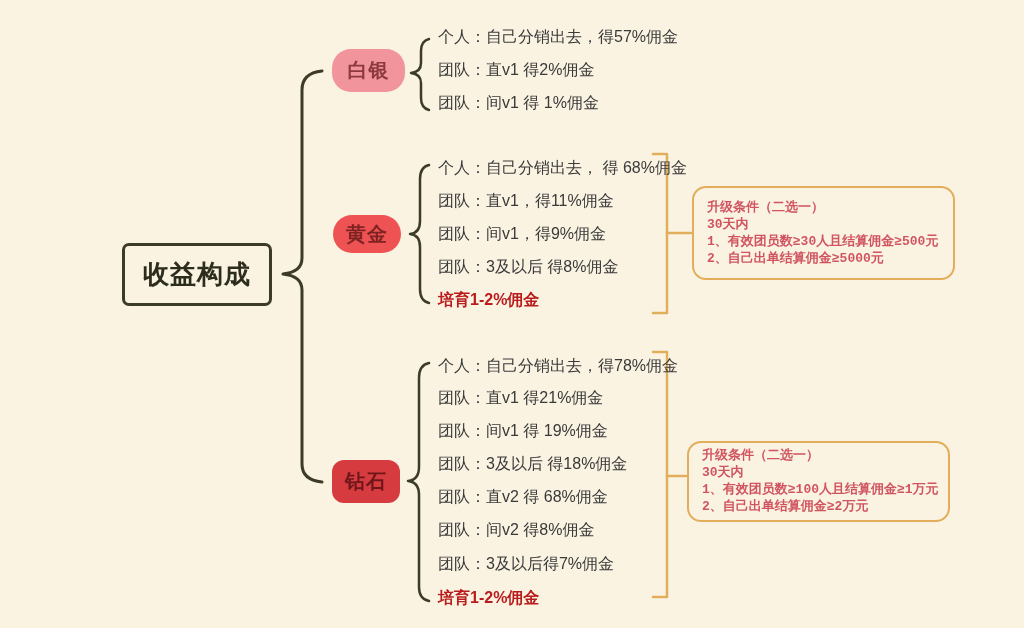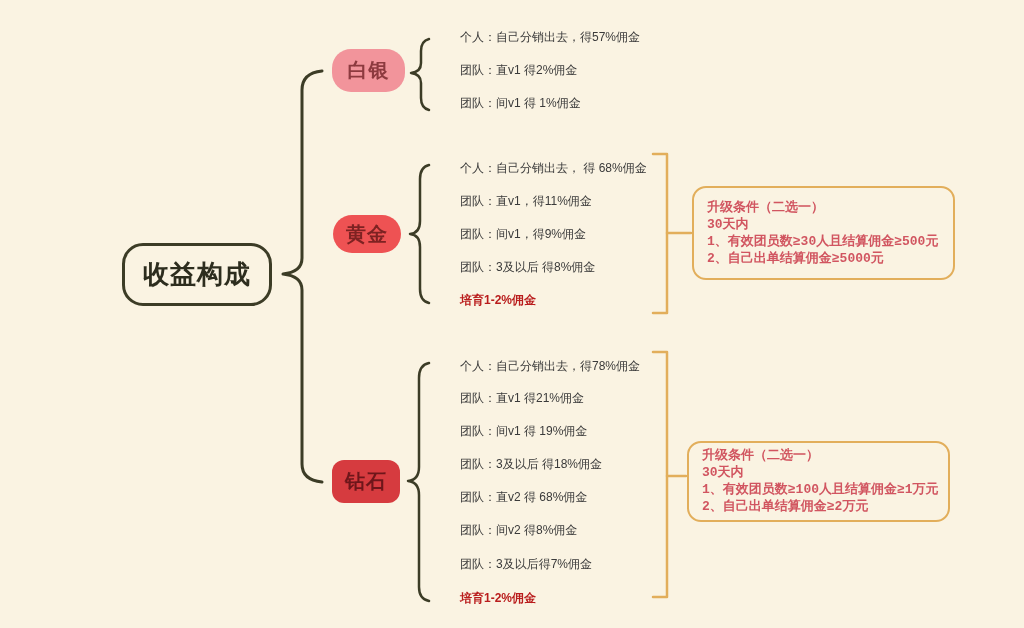--- a/index.html
+++ b/index.html
@@ -10,39 +10,39 @@
   .canvas{
     position:relative;
     width:1024px;height:628px;
     background:#FAF3E2;
     overflow:hidden;
   }
   svg.connectors{position:absolute;left:0;top:0;width:1024px;height:628px;}
 
   .root-node{
     position:absolute;left:122px;top:243px;width:150px;height:63px;
-    border:3px solid #3C3C26;border-radius:21px;
+    border:3px solid #3C3C26;border-radius:7px;
     display:flex;align-items:center;justify-content:center;
     box-sizing:border-box;
     font-size:26px;font-weight:bold;color:#2D2D1E;letter-spacing:1px;
   }
   .branch-node{
     position:absolute;
     display:flex;align-items:center;justify-content:center;
     border-radius:19px;
     font-size:20px;font-weight:bold;letter-spacing:1px;
     box-sizing:border-box;
   }
   .branch-silver{left:332px;top:49px;width:73px;height:43px;background:#F2949B;color:#8D3A3F;}
   .branch-gold{left:333px;top:215px;width:68px;height:38px;background:#EE5253;color:#7E2222;}
   .branch-diamond{left:332px;top:460px;width:68px;height:43px;background:#D63B3F;color:#6E161A;border-radius:12px;}
 
   .item{
-    position:absolute;left:460px;height:20px;line-height:20px;
-    font-size:12px;color:#3A3A3A;white-space:nowrap;
+    position:absolute;left:438px;height:20px;line-height:20px;
+    font-size:16px;color:#3A3A3A;white-space:nowrap;
   }
   .item.bold{font-weight:bold;color:#b91c1c;}
 
   .upgrade-box{
     position:absolute;
     border:2.5px solid #E2AE5B;border-radius:14px;
     box-sizing:border-box;
     color:#D15560;font-size:13px;font-weight:bold;line-height:17px;
     white-space:nowrap;
   }

